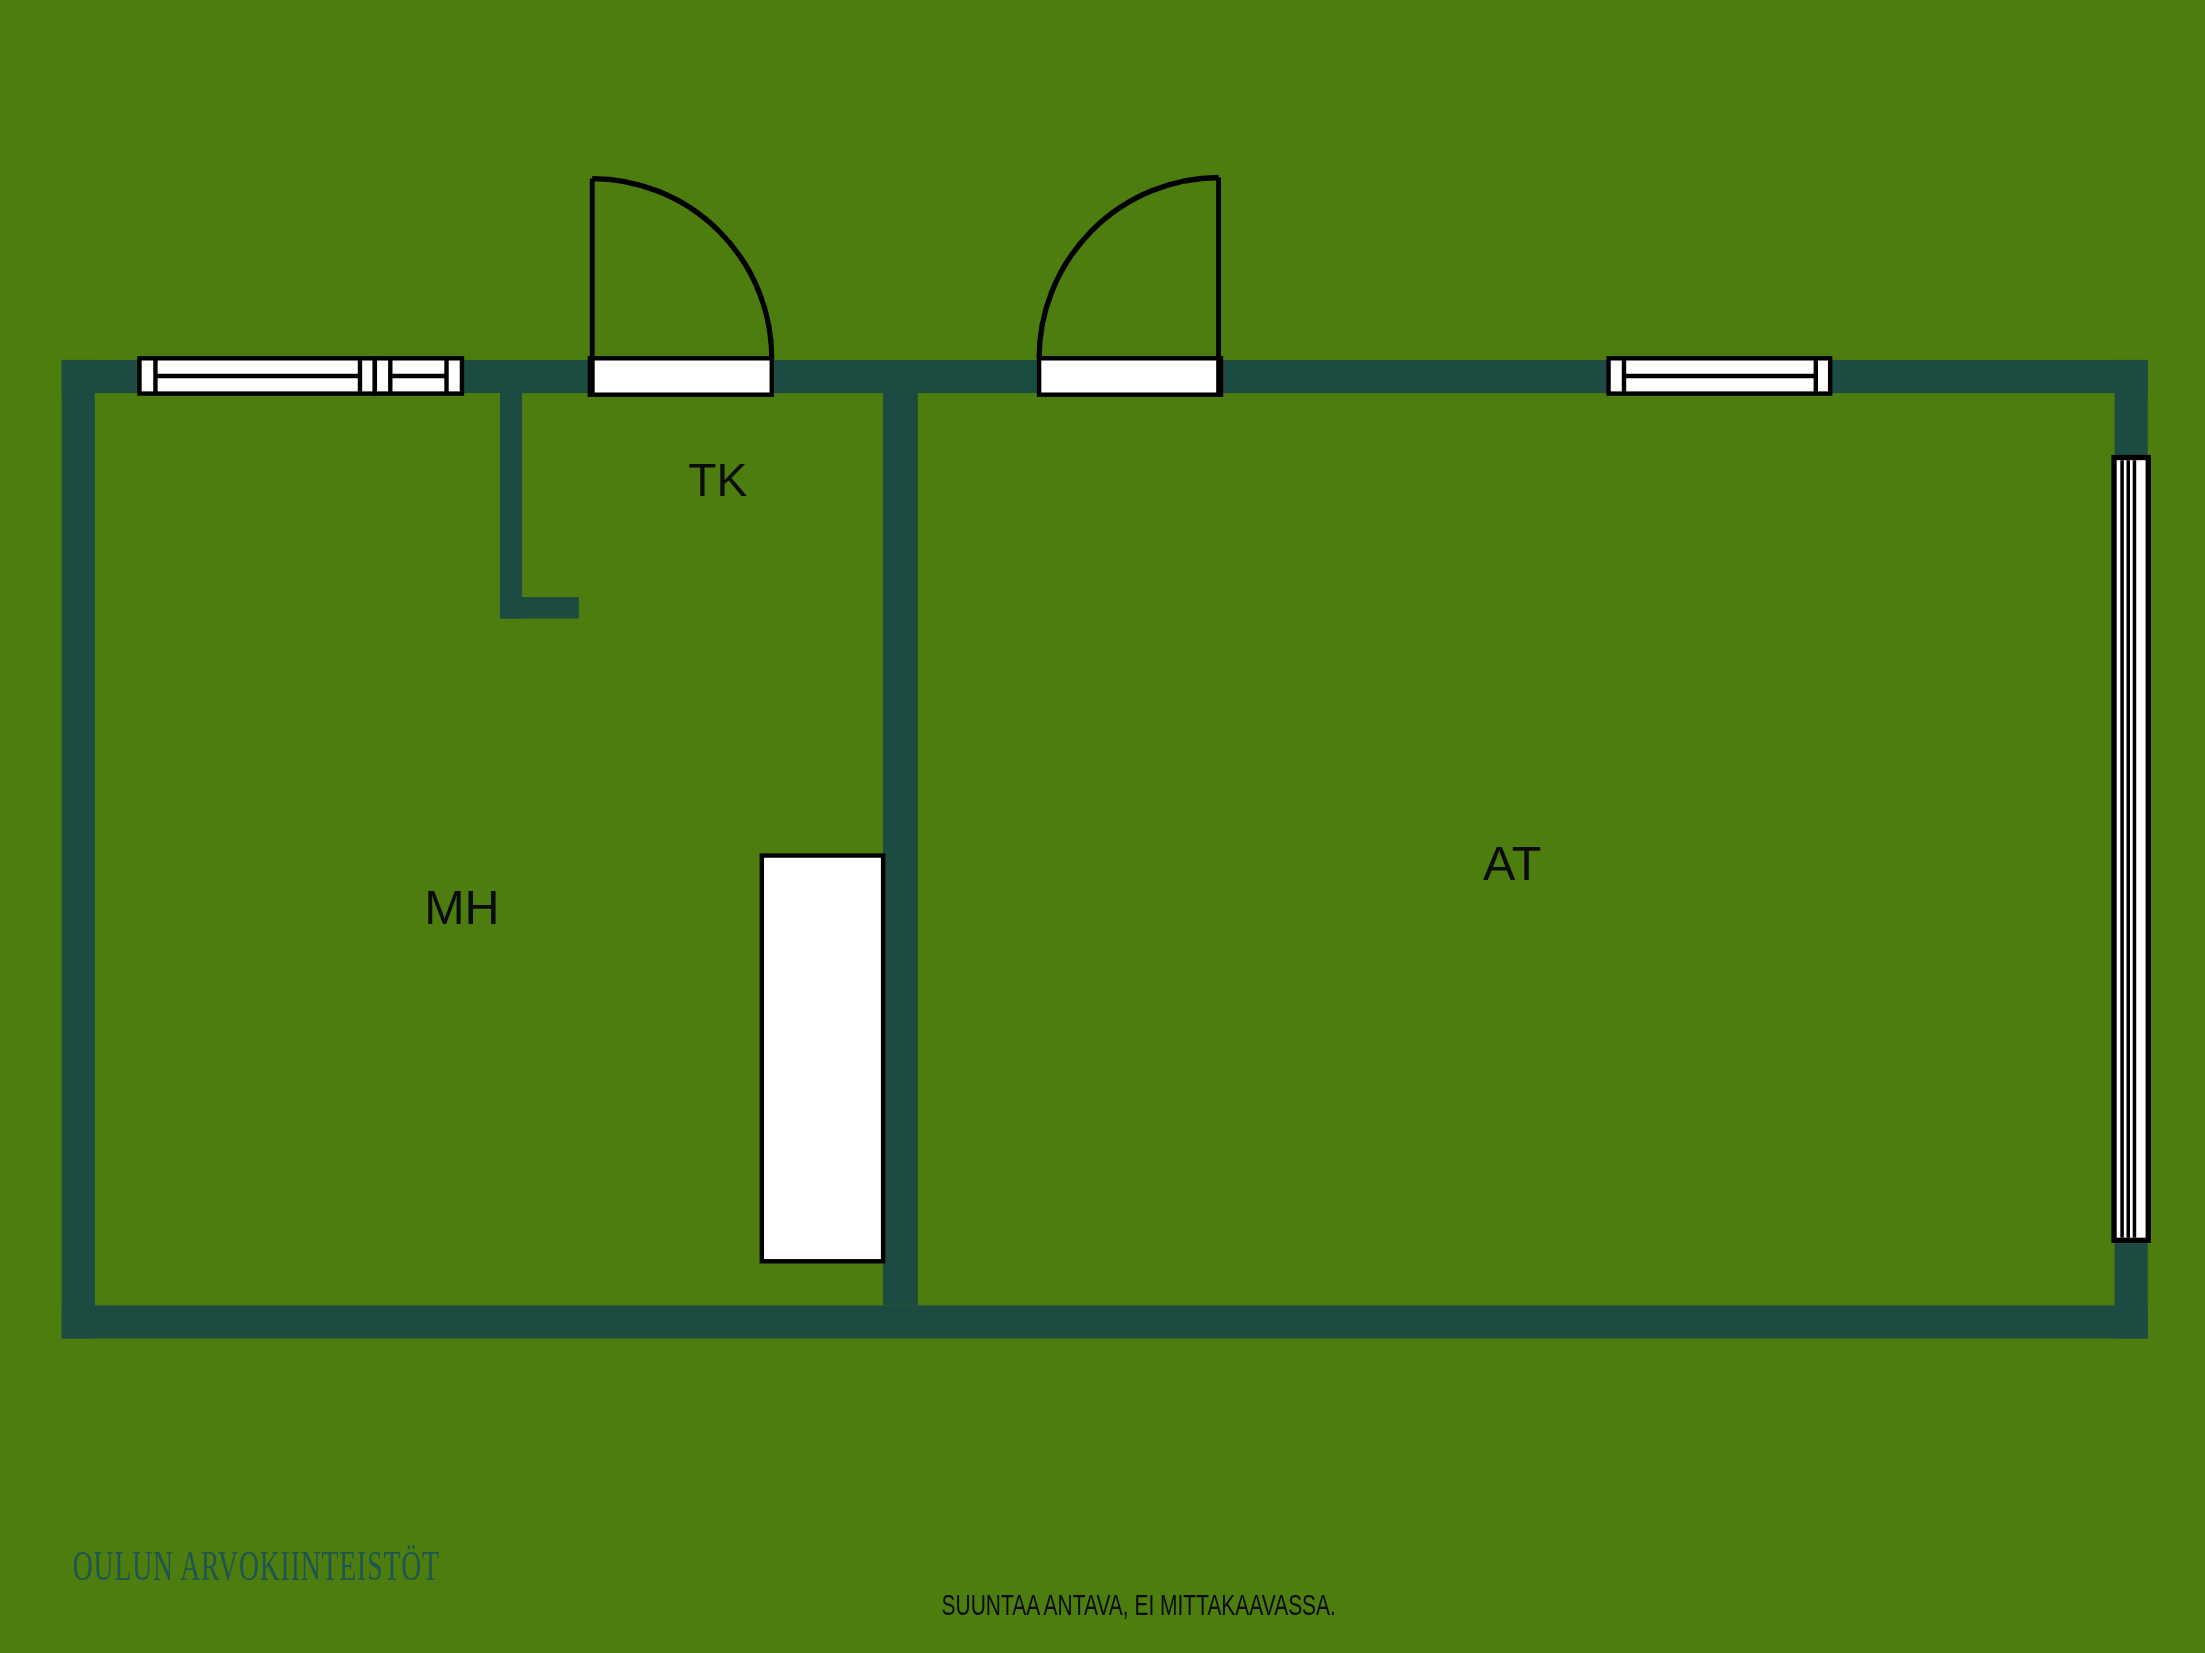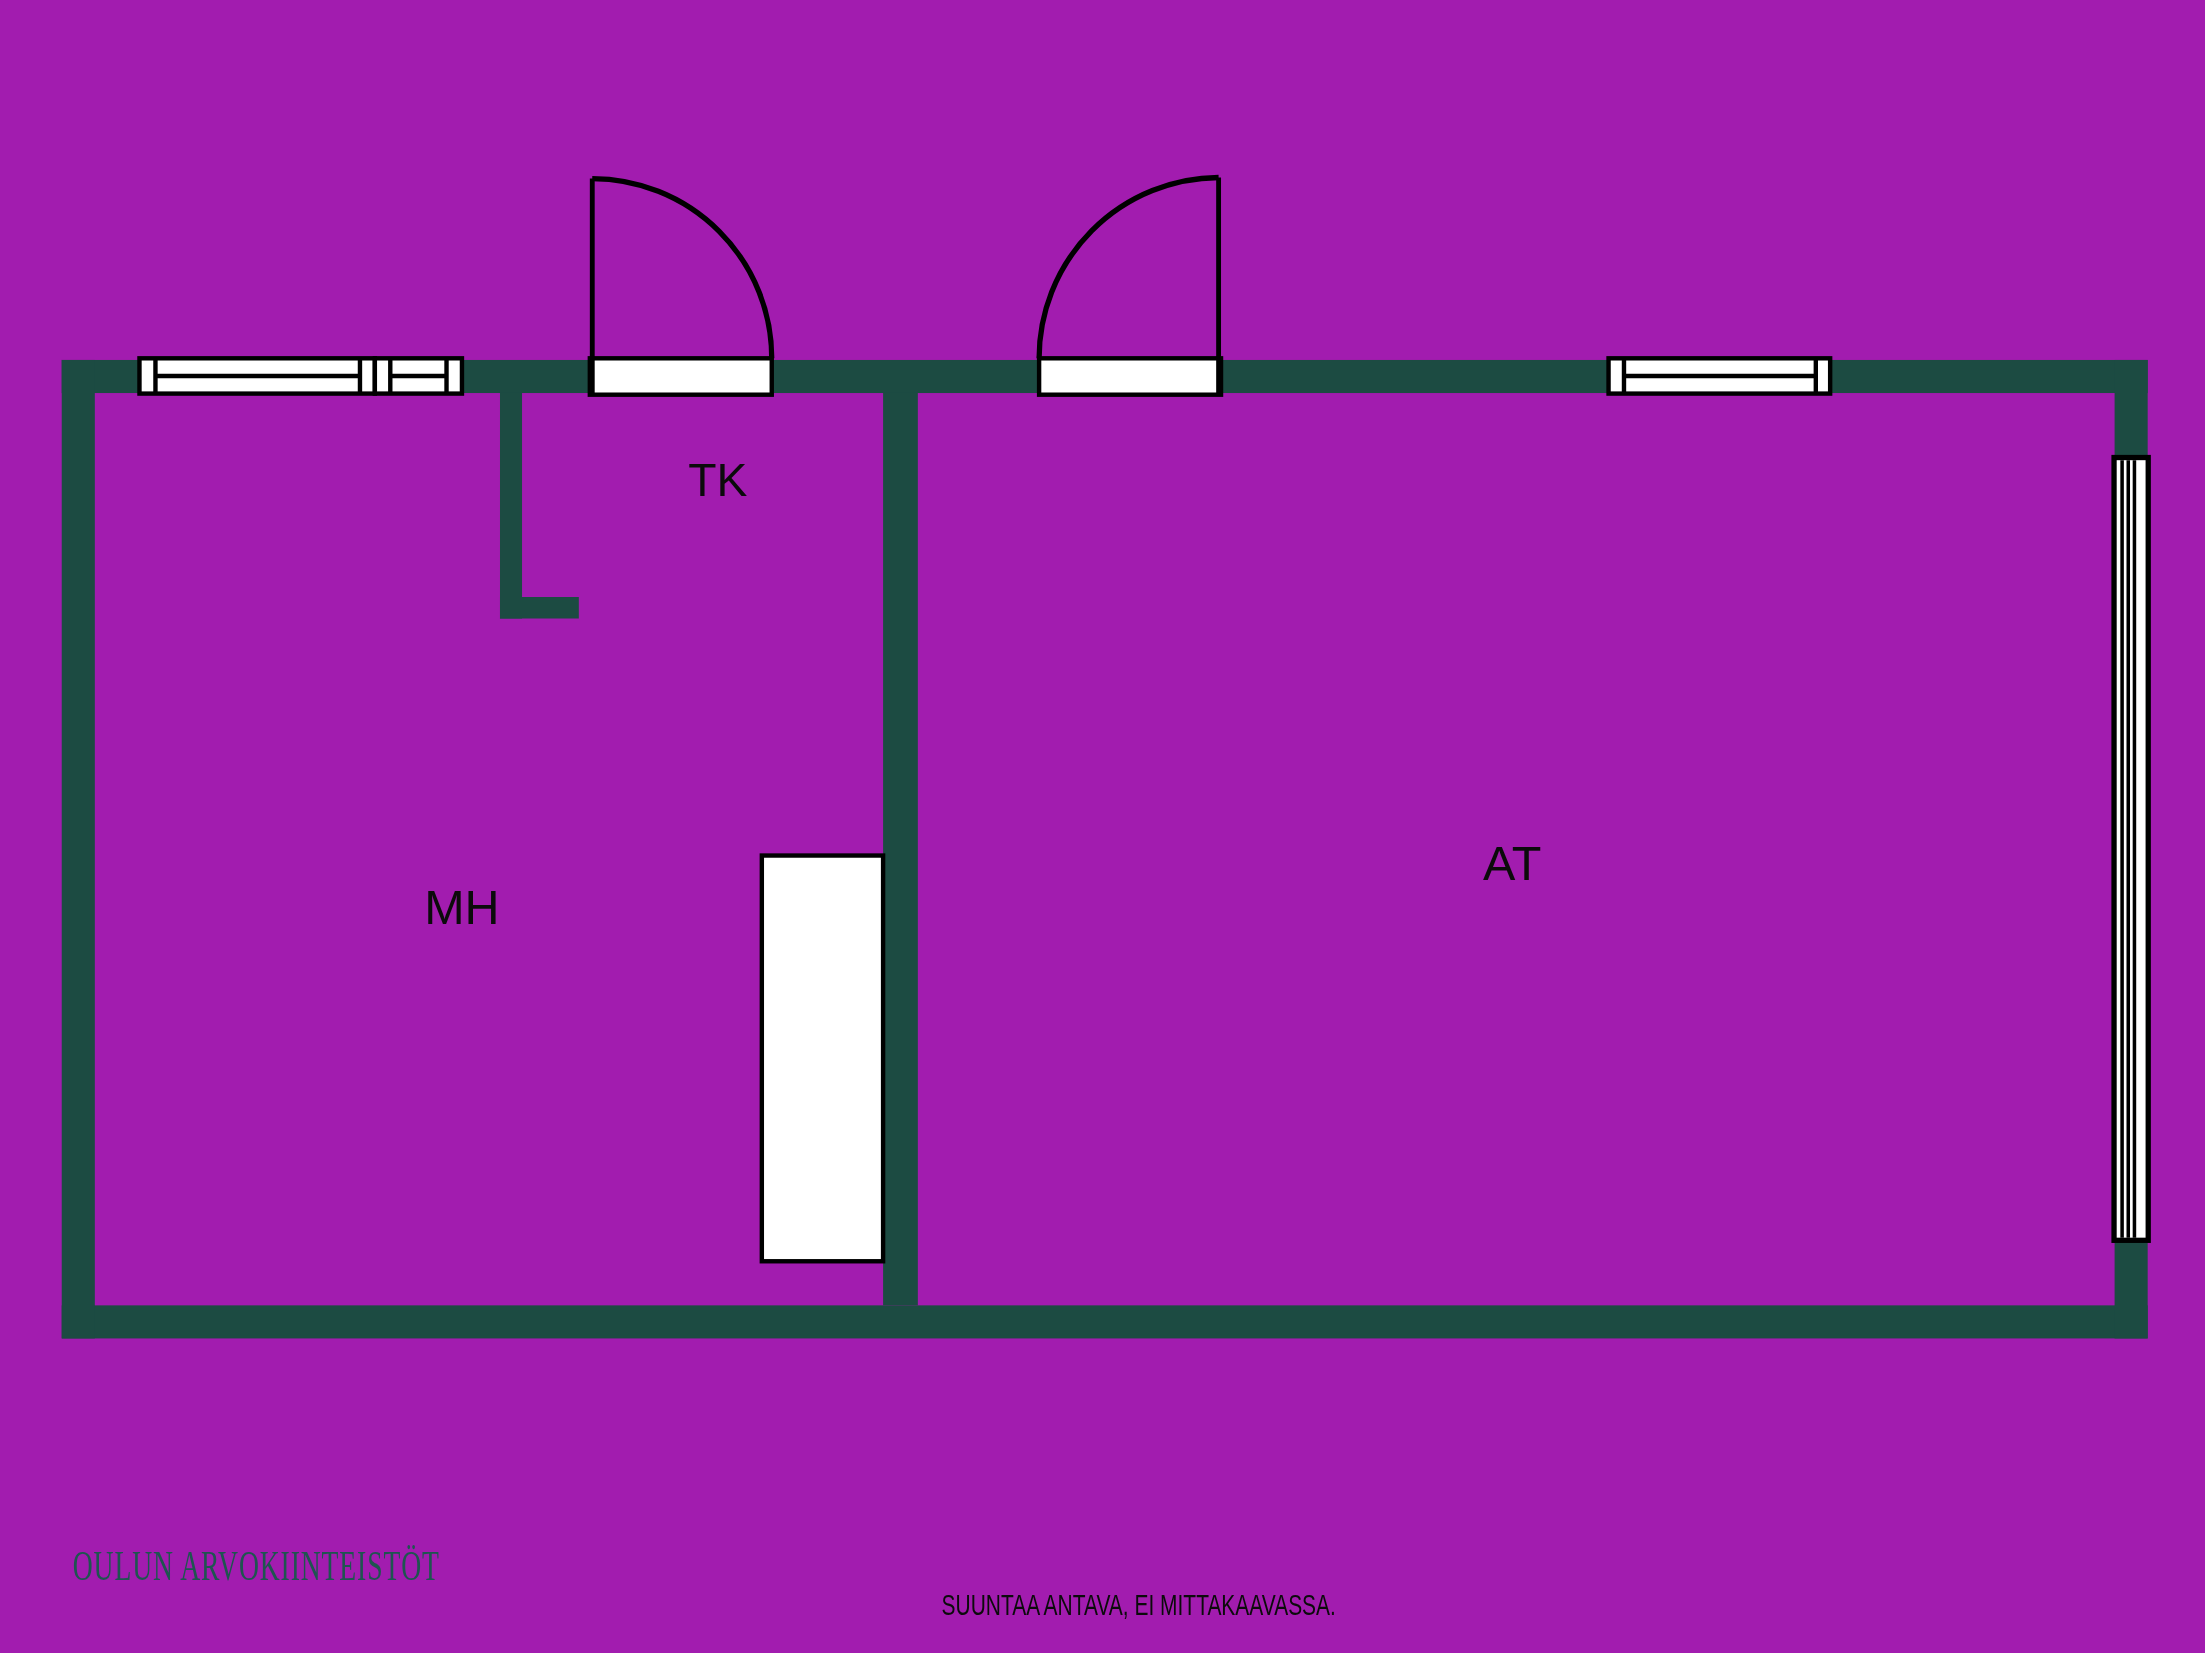--- a/index.html
+++ b/index.html
@@ -3,21 +3,21 @@
 <meta charset="utf-8">
 <style>
   html, body {
     margin: 0;
     padding: 0;
     background: #ffffff;
   }
   .stage {
     width: 100vw;
     aspect-ratio: 4 / 3;
-    background: #a21caf;
+    background: #4d7c0f;
     overflow: hidden;
   }
   svg { display: block; width: 100%; height: 100%; }
   .room-label {
     font-family: "Liberation Sans", "DejaVu Sans", sans-serif;
     fill: #0b0b0b;
   }
   .logo-text {
     font-family: "Liberation Serif", "DejaVu Serif", serif;
     letter-spacing: 0.6px;

